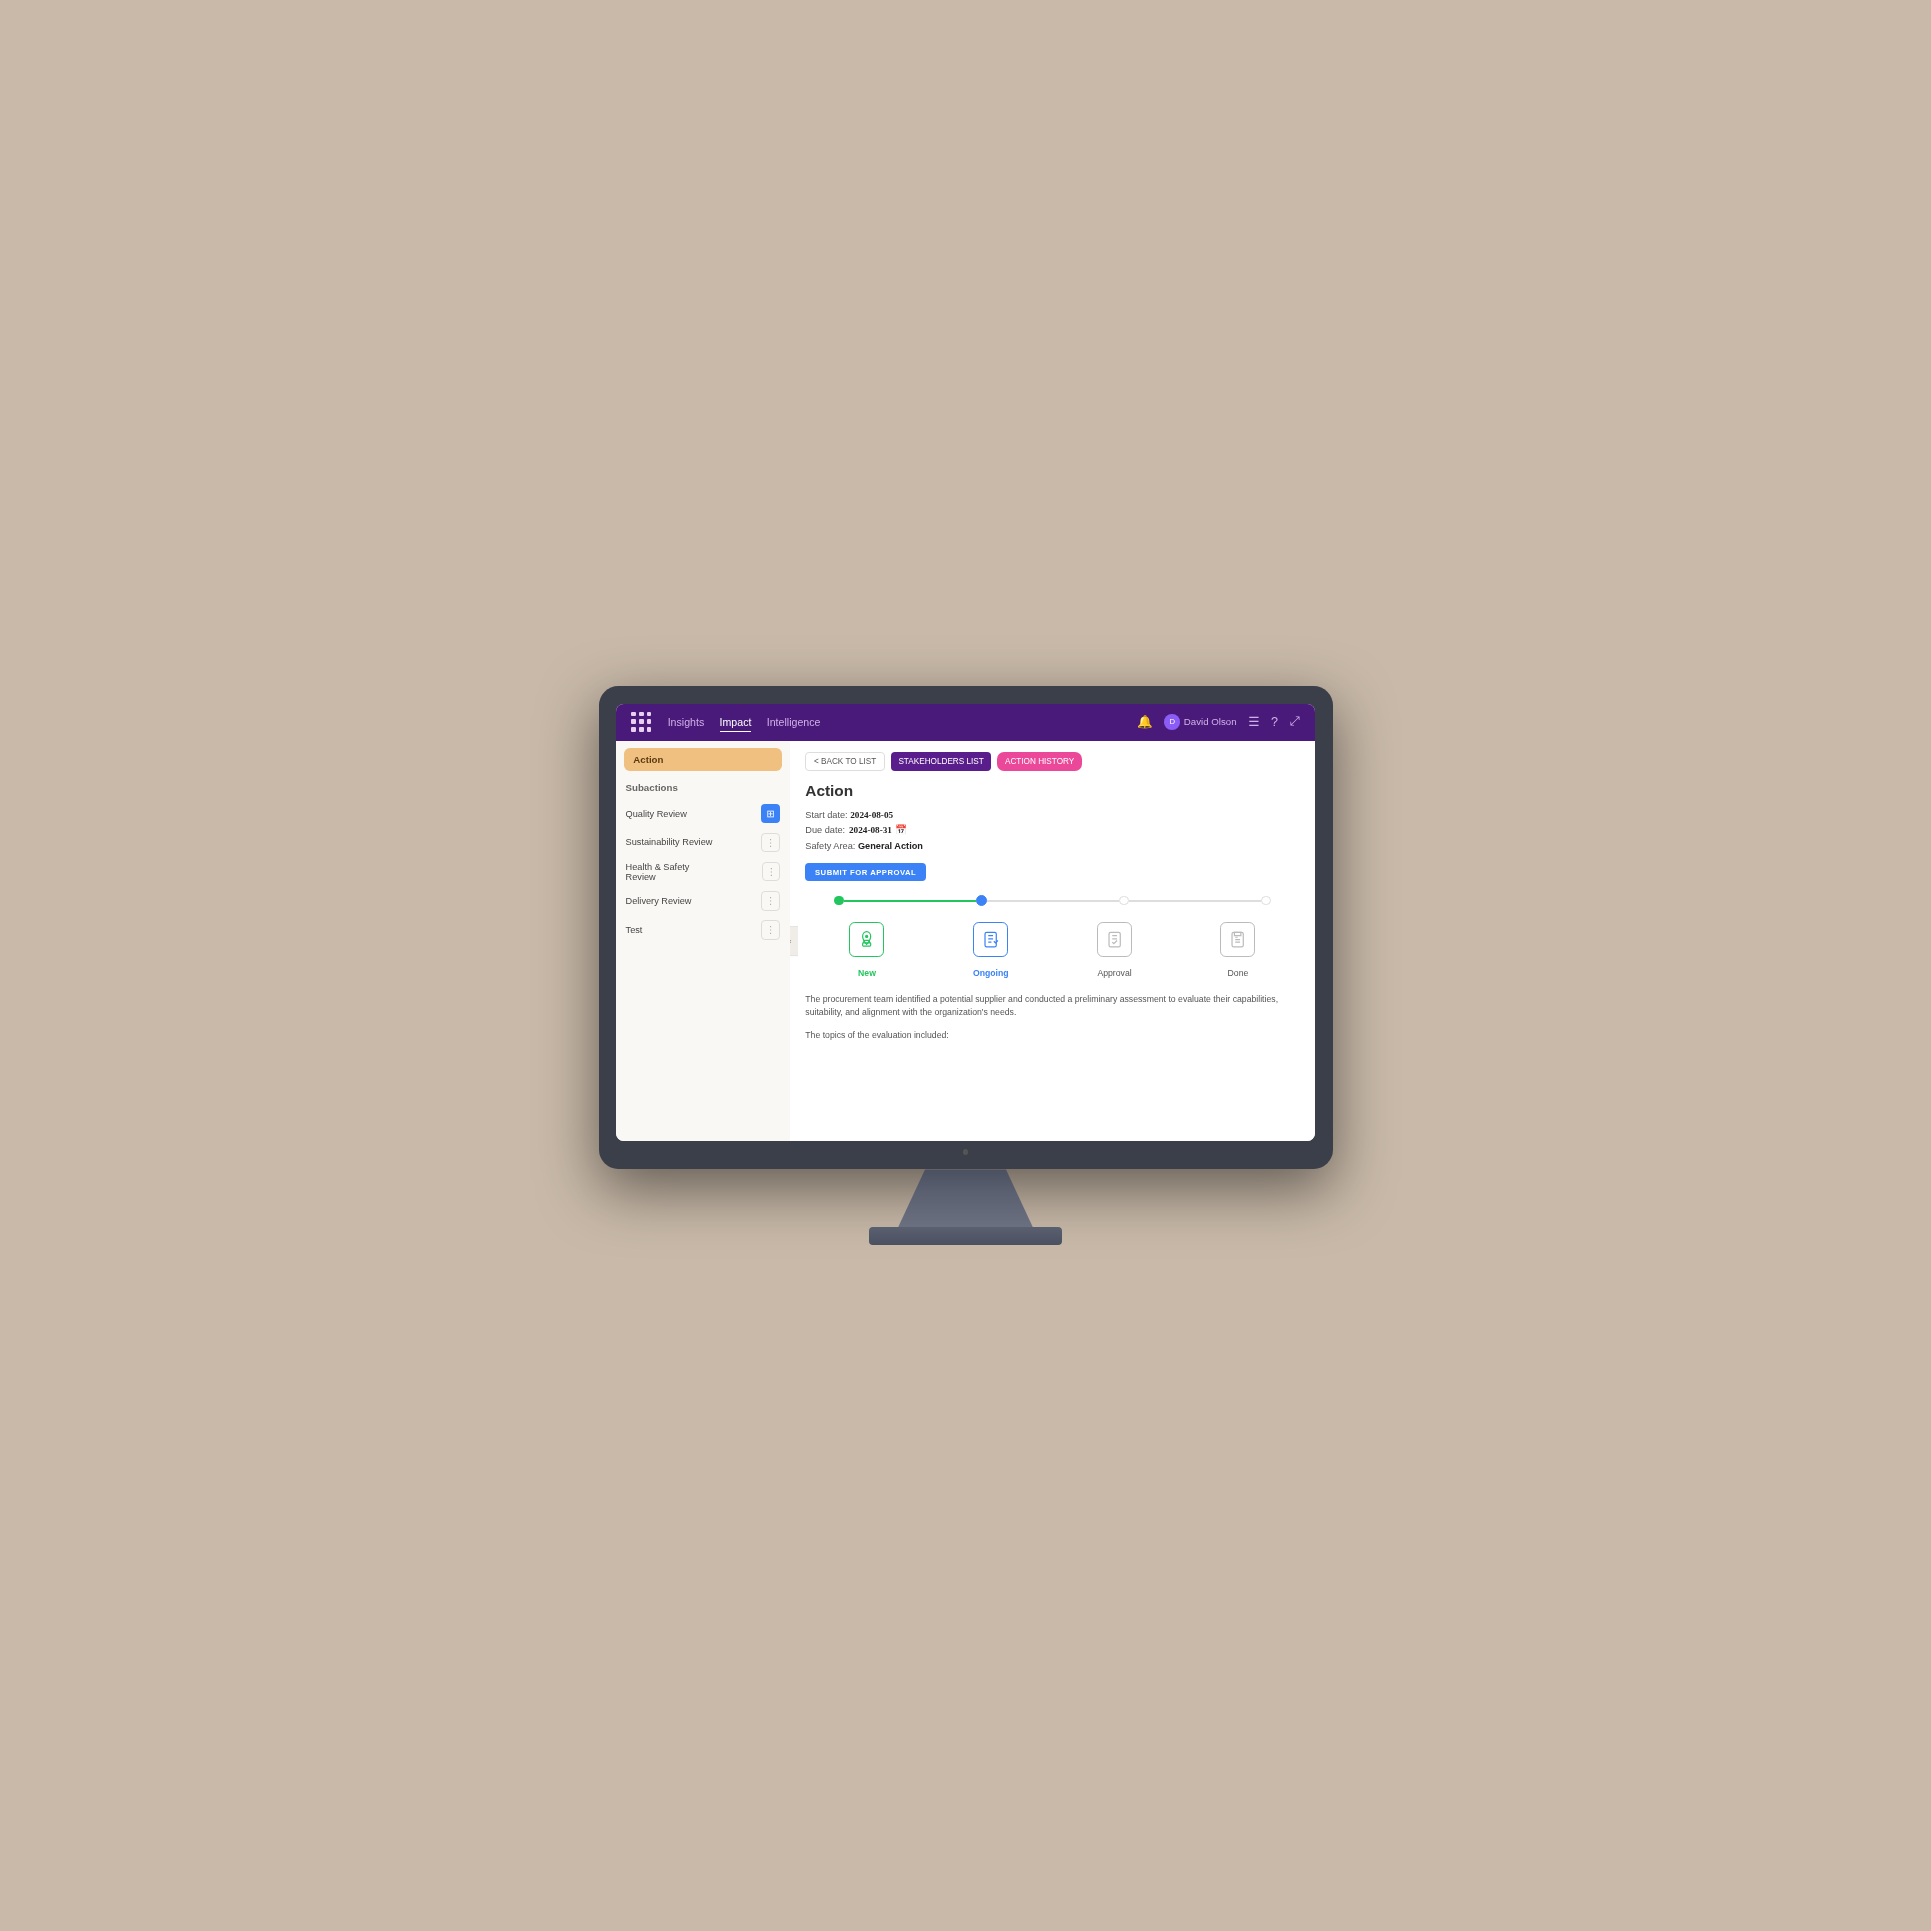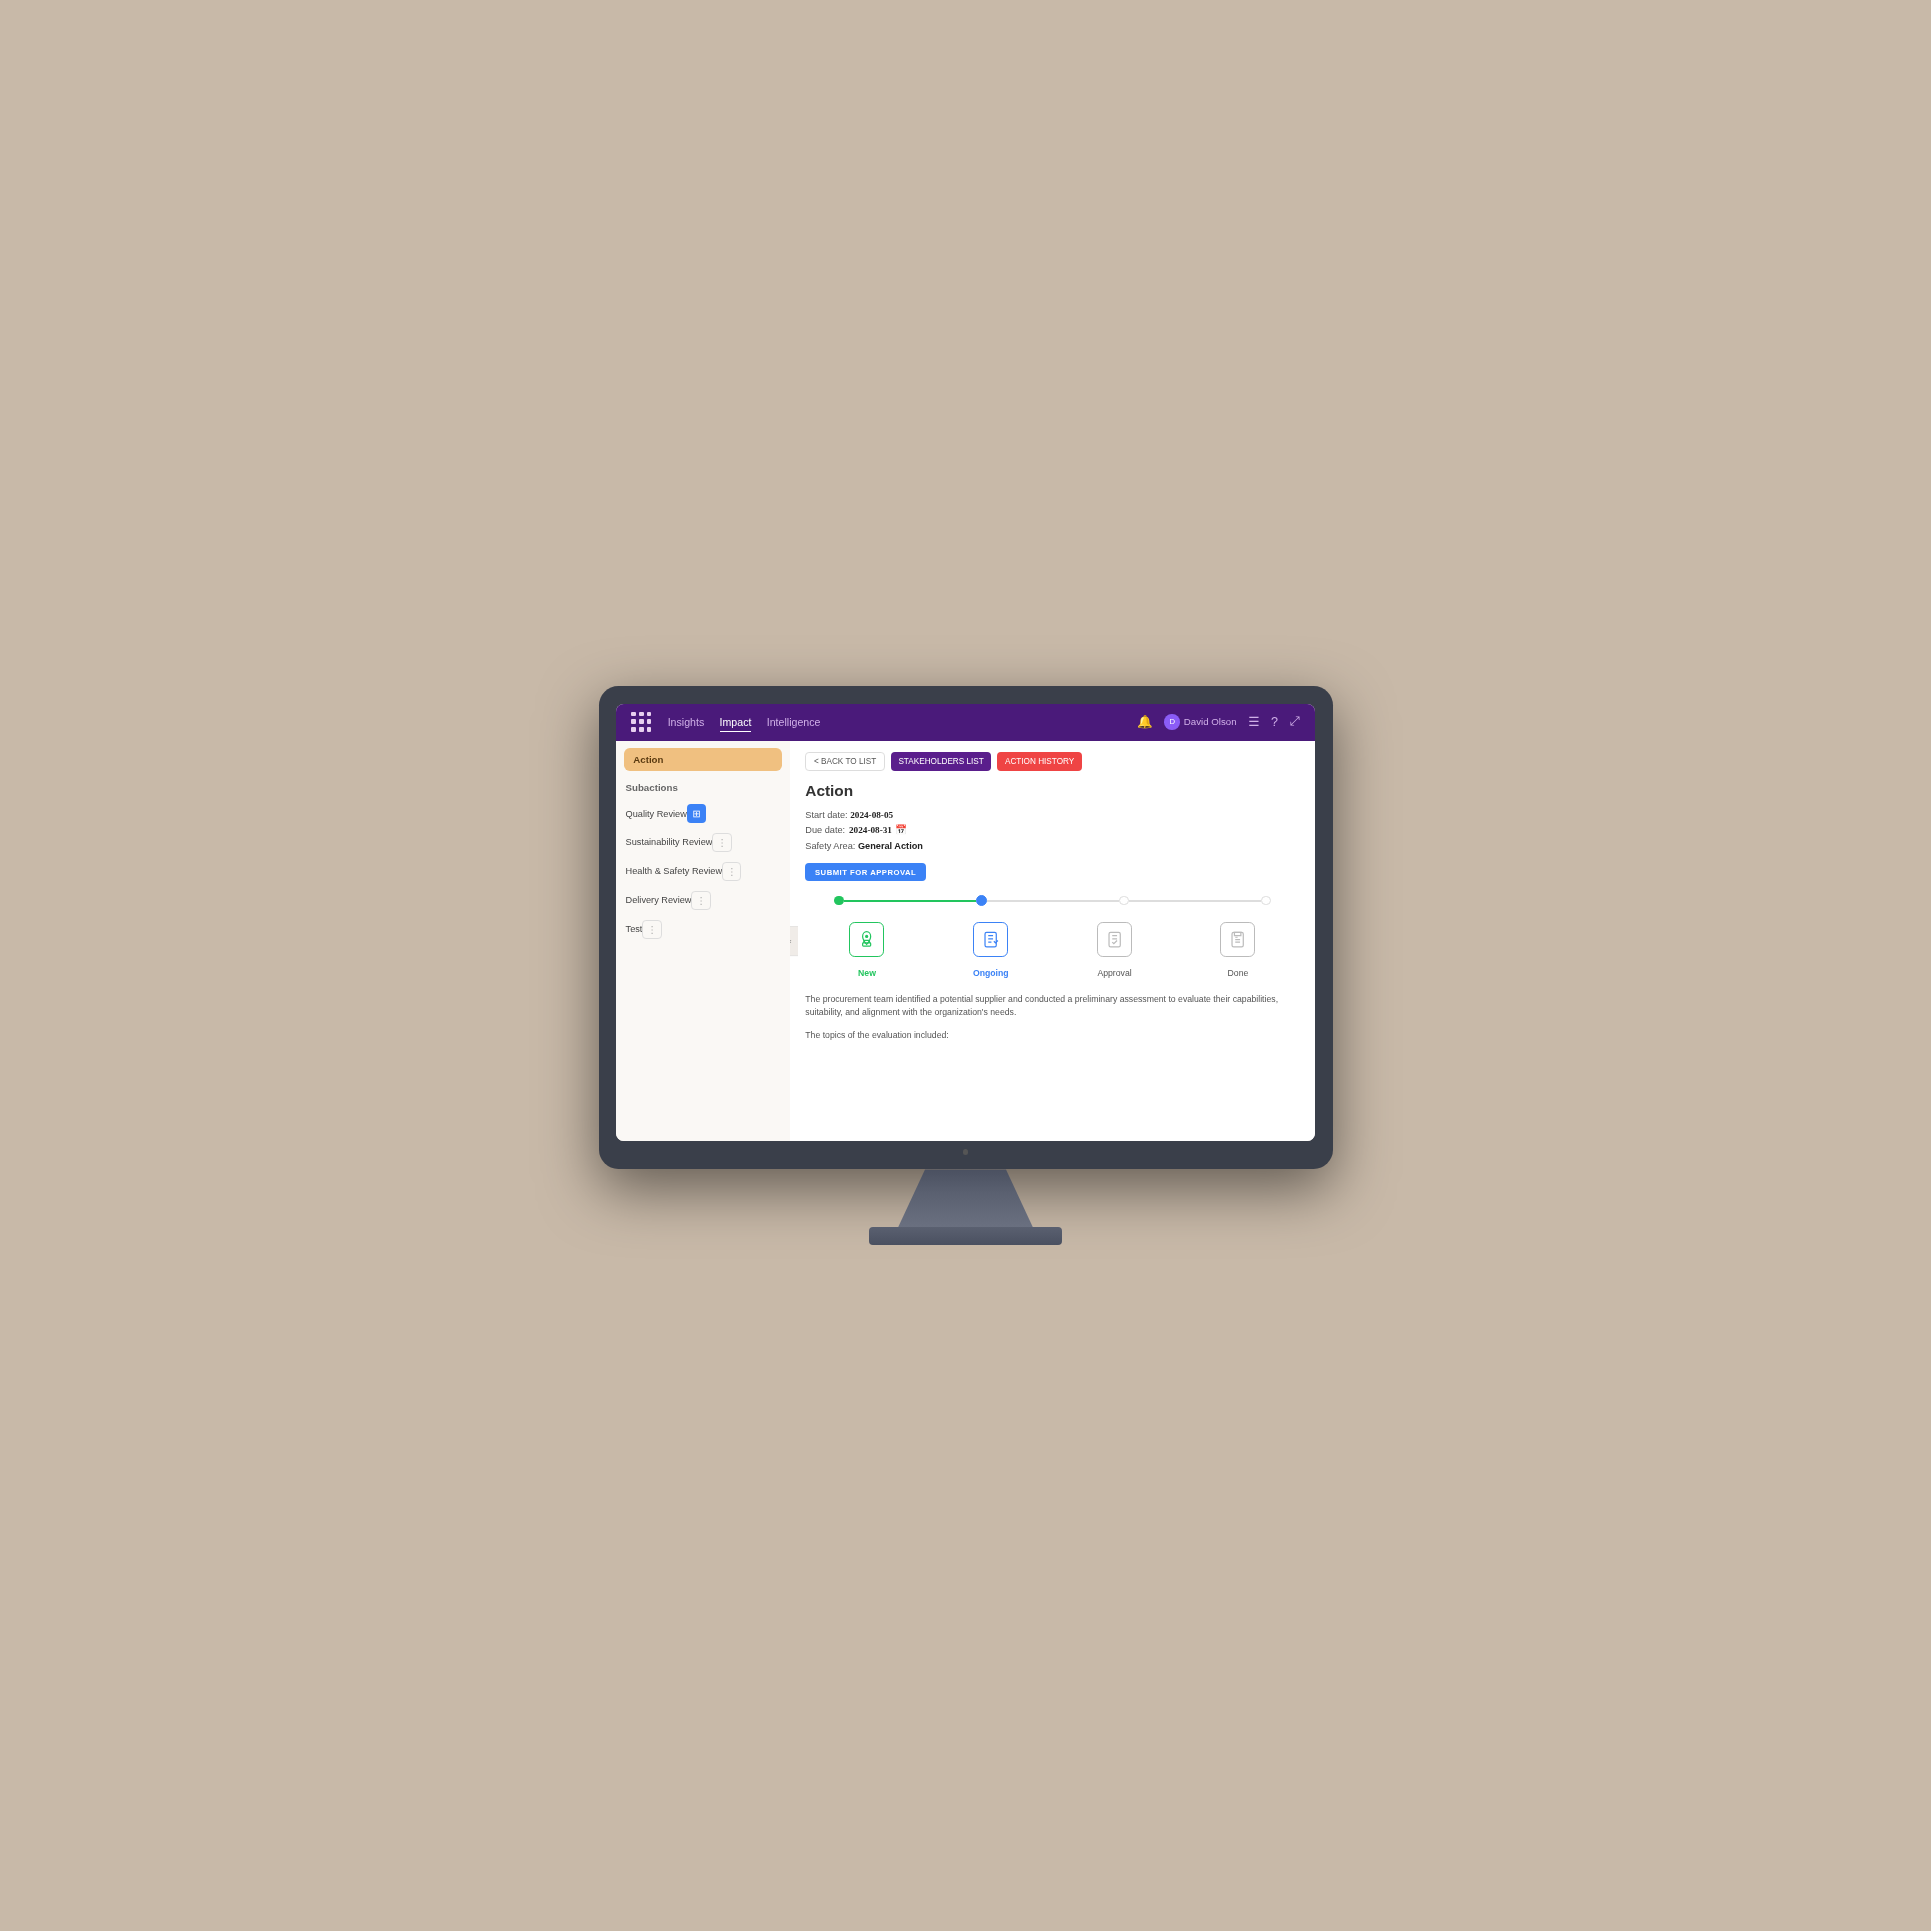--- a/index.html
+++ b/index.html
@@ -195,25 +195,26 @@
     .sidebar-section-title {
       font-size: 9.7px;
       font-weight: 600;
       color: #666;
       padding: 3.9px 9.7px 5.8px 9.7px;
     }
 
     .sidebar-item {
       display: flex;
       align-items: center;
-      justify-content: flex-start;
+      justify-content: space-between;
       padding: 4.8px 9.7px;
       font-size: 9.2px;
       color: #444;
       cursor: pointer;
+      gap: 48px;
     }
 
     .sidebar-item-icon {
       width: 19.3px;
       height: 19.3px;
       border-radius: 3.9px;
       display: flex;
       align-items: center;
       justify-content: center;
       font-size: 9.7px;
@@ -277,22 +278,23 @@
       border: 1px solid #ddd;
       color: #555;
     }
 
     .toolbar-btn.primary {
       background: #5a1e8c;
       color: #fff;
     }
 
     .toolbar-btn.secondary {
-      background: #ef4444;
-      color: #fff;
+      background: #ec4899;
+      color: #fff;
+      border-radius: 7px;
     }
 
     .action-title {
       font-size: 15.4px;
       font-weight: 600;
       color: #333;
       margin-bottom: 9.7px;
     }
 
     .action-meta {

